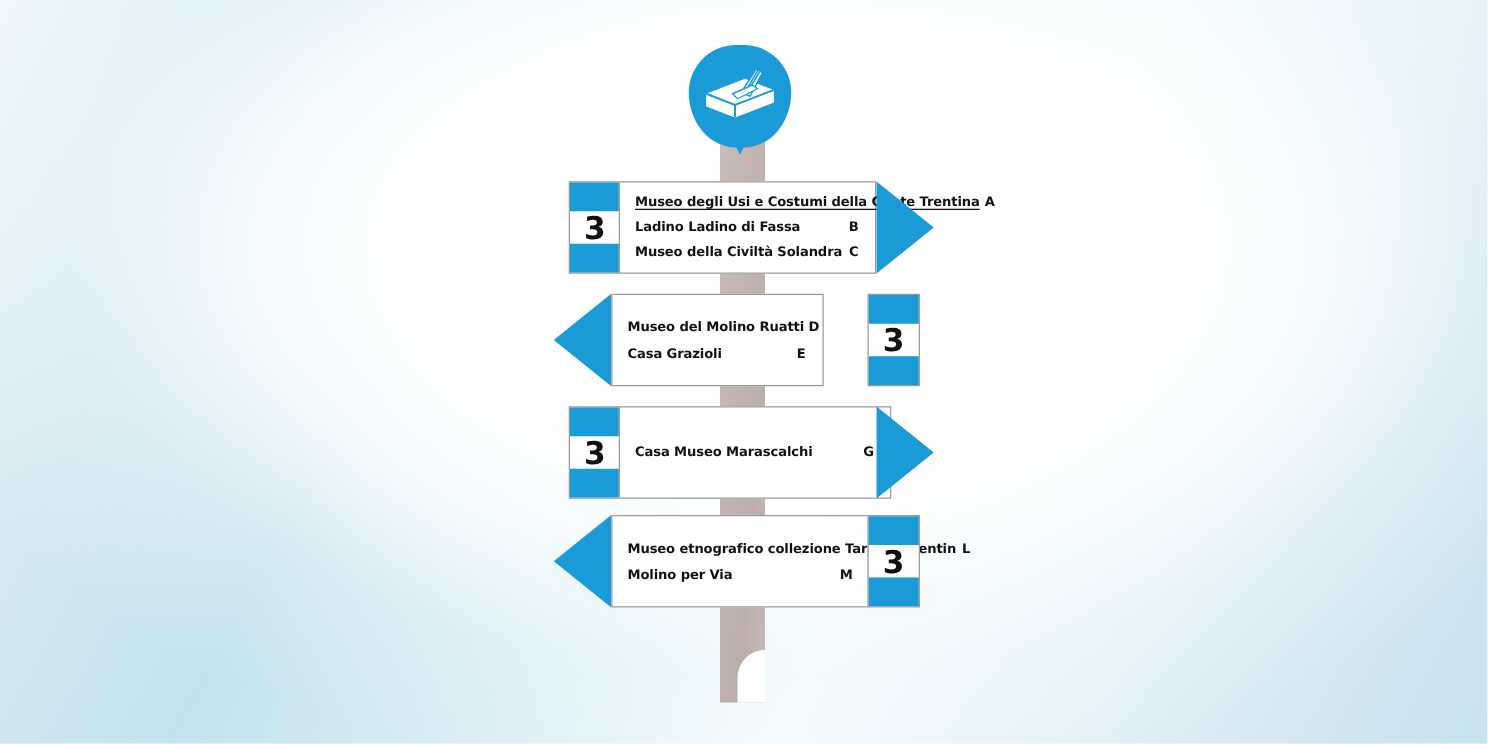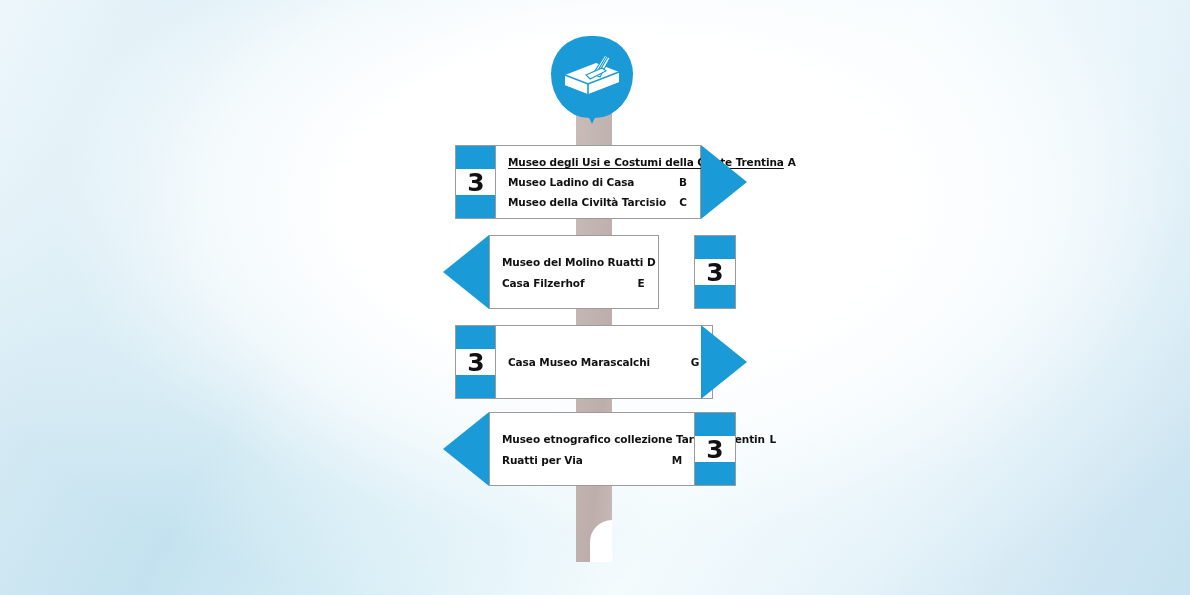--- a/index.html
+++ b/index.html
@@ -238,42 +238,42 @@
       <div class="blk bot"></div>
       <div class="num">3</div>
     </div>
     <div class="board" style="left:40px; width:206px;">
       <div class="rows">
         <div class="row">
           <span class="row-name underlined">Museo degli Usi e Costumi della Gente Trentina</span>
           <span class="row-key">A</span>
         </div>
         <div class="row">
-          <span class="row-name">Museo Ladino di Casa</span>
+          <span class="row-name">Ladino Ladino di Fassa</span>
           <span class="row-key">B</span>
         </div>
         <div class="row">
-          <span class="row-name">Museo della Civiltà Tarcisio</span>
+          <span class="row-name">Museo della Civiltà Solandra</span>
           <span class="row-key">C</span>
         </div>
       </div>
     </div>
     <div class="arrow right" style="left:246px;"></div>
   </div>
 
   <div class="sign" id="sign-2" style="left:443px; top:235px; width:292px;">
     <div class="arrow left" style="left:0px;"></div>
     <div class="board" style="left:46px; width:170px;">
       <div class="rows">
         <div class="row">
           <span class="row-name">Museo del Molino Ruatti</span>
           <span class="row-key">D</span>
         </div>
         <div class="row">
-          <span class="row-name">Casa Filzerhof</span>
+          <span class="row-name">Casa Grazioli</span>
           <span class="row-key">E</span>
         </div>
       </div>
     </div>
     <div class="cap" style="left:251px;">
       <div class="blk top"></div>
       <div class="blk bot"></div>
       <div class="num">3</div>
     </div>
   </div>
@@ -297,21 +297,21 @@
 
   <div class="sign" id="sign-4" style="left:443px; top:412px; width:292px;">
     <div class="arrow left" style="left:0px;"></div>
     <div class="board" style="left:46px; width:206px;">
       <div class="rows two">
         <div class="row">
           <span class="row-name">Museo etnografico collezione Tarcisio Trentin</span>
           <span class="row-key">L</span>
         </div>
         <div class="row">
-          <span class="row-name">Ruatti per Via</span>
+          <span class="row-name">Molino per Via</span>
           <span class="row-key">M</span>
         </div>
       </div>
     </div>
     <div class="cap" style="left:251px;">
       <div class="blk top"></div>
       <div class="blk bot"></div>
       <div class="num">3</div>
     </div>
   </div>

